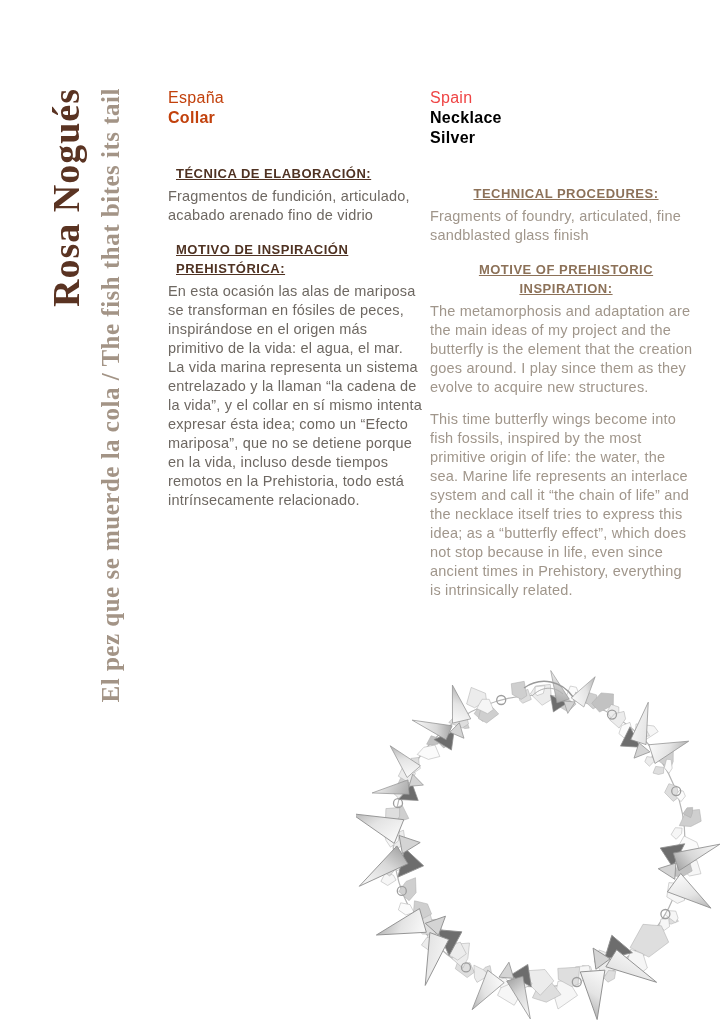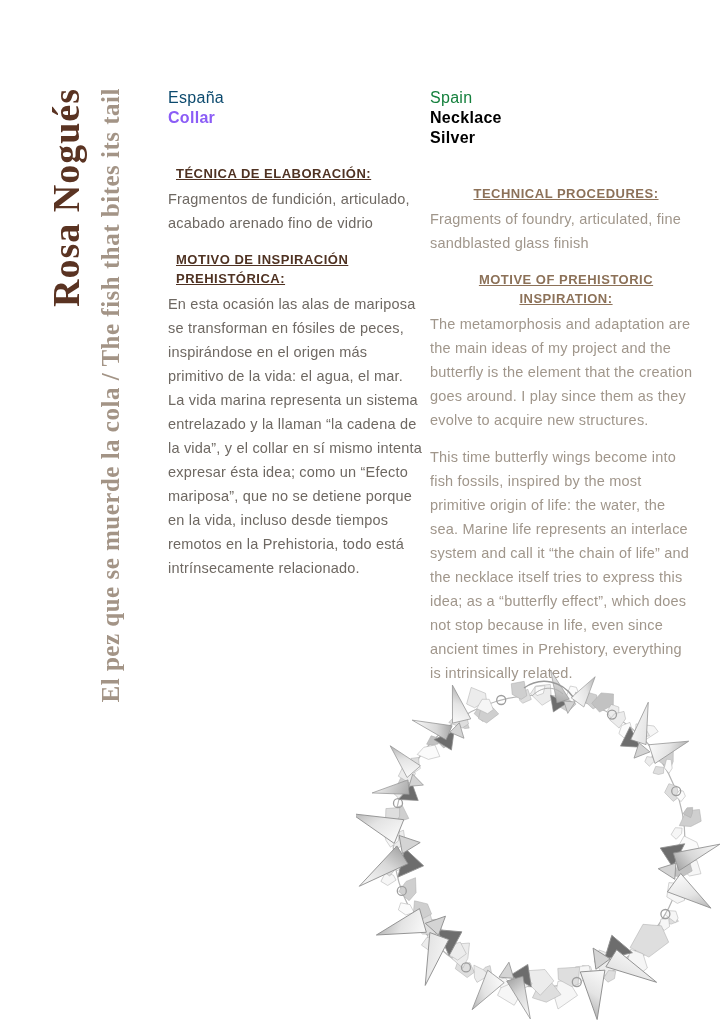--- a/index.html
+++ b/index.html
@@ -28,30 +28,30 @@
   .meta{ line-height:20px; font-size:16px; letter-spacing:0.3px; margin-bottom:36px; }
   .meta .country{ font-weight:400; }
   .meta .strong{ font-weight:700; }
 
   .col h3{
     font-size:13px; line-height:19px; font-weight:700;
     letter-spacing:0.5px; margin:15px 0 4px 8px;text-decoration:underline;
   }
   .col h3.first{ margin-top:0; }
   .col p{
-    font-size:14.5px; line-height:24px; letter-spacing:0.2px;
+    font-size:14.5px; line-height:19px; letter-spacing:0.2px;
     margin:0 0 13px 0;
   }
 
-  .col-es .country{ color:#0c4a6e; }
-  .col-es .strong{ color:#8b5cf6; }
+  .col-es .country{ color:#c2410c; }
+  .col-es .strong{ color:#c2410c; }
   .col-es h3{ color:#4f3222; }
   .col-es p{ color:#6e6862; }
 
-  .col-en .country{ color:#15803d; }
+  .col-en .country{ color:#ef4444; }
   .col-en .strong{ color:#000000; }
   .col-en h3{ color:#8c7158;text-align:center; }
   .col-en p{ color:#a0968b; }
 
   
   .necklace{ position:absolute; left:356px; top:656px; width:366px; height:366px; }
   .necklace svg{ display:block; }
 </style>
 </head>
 <body>

